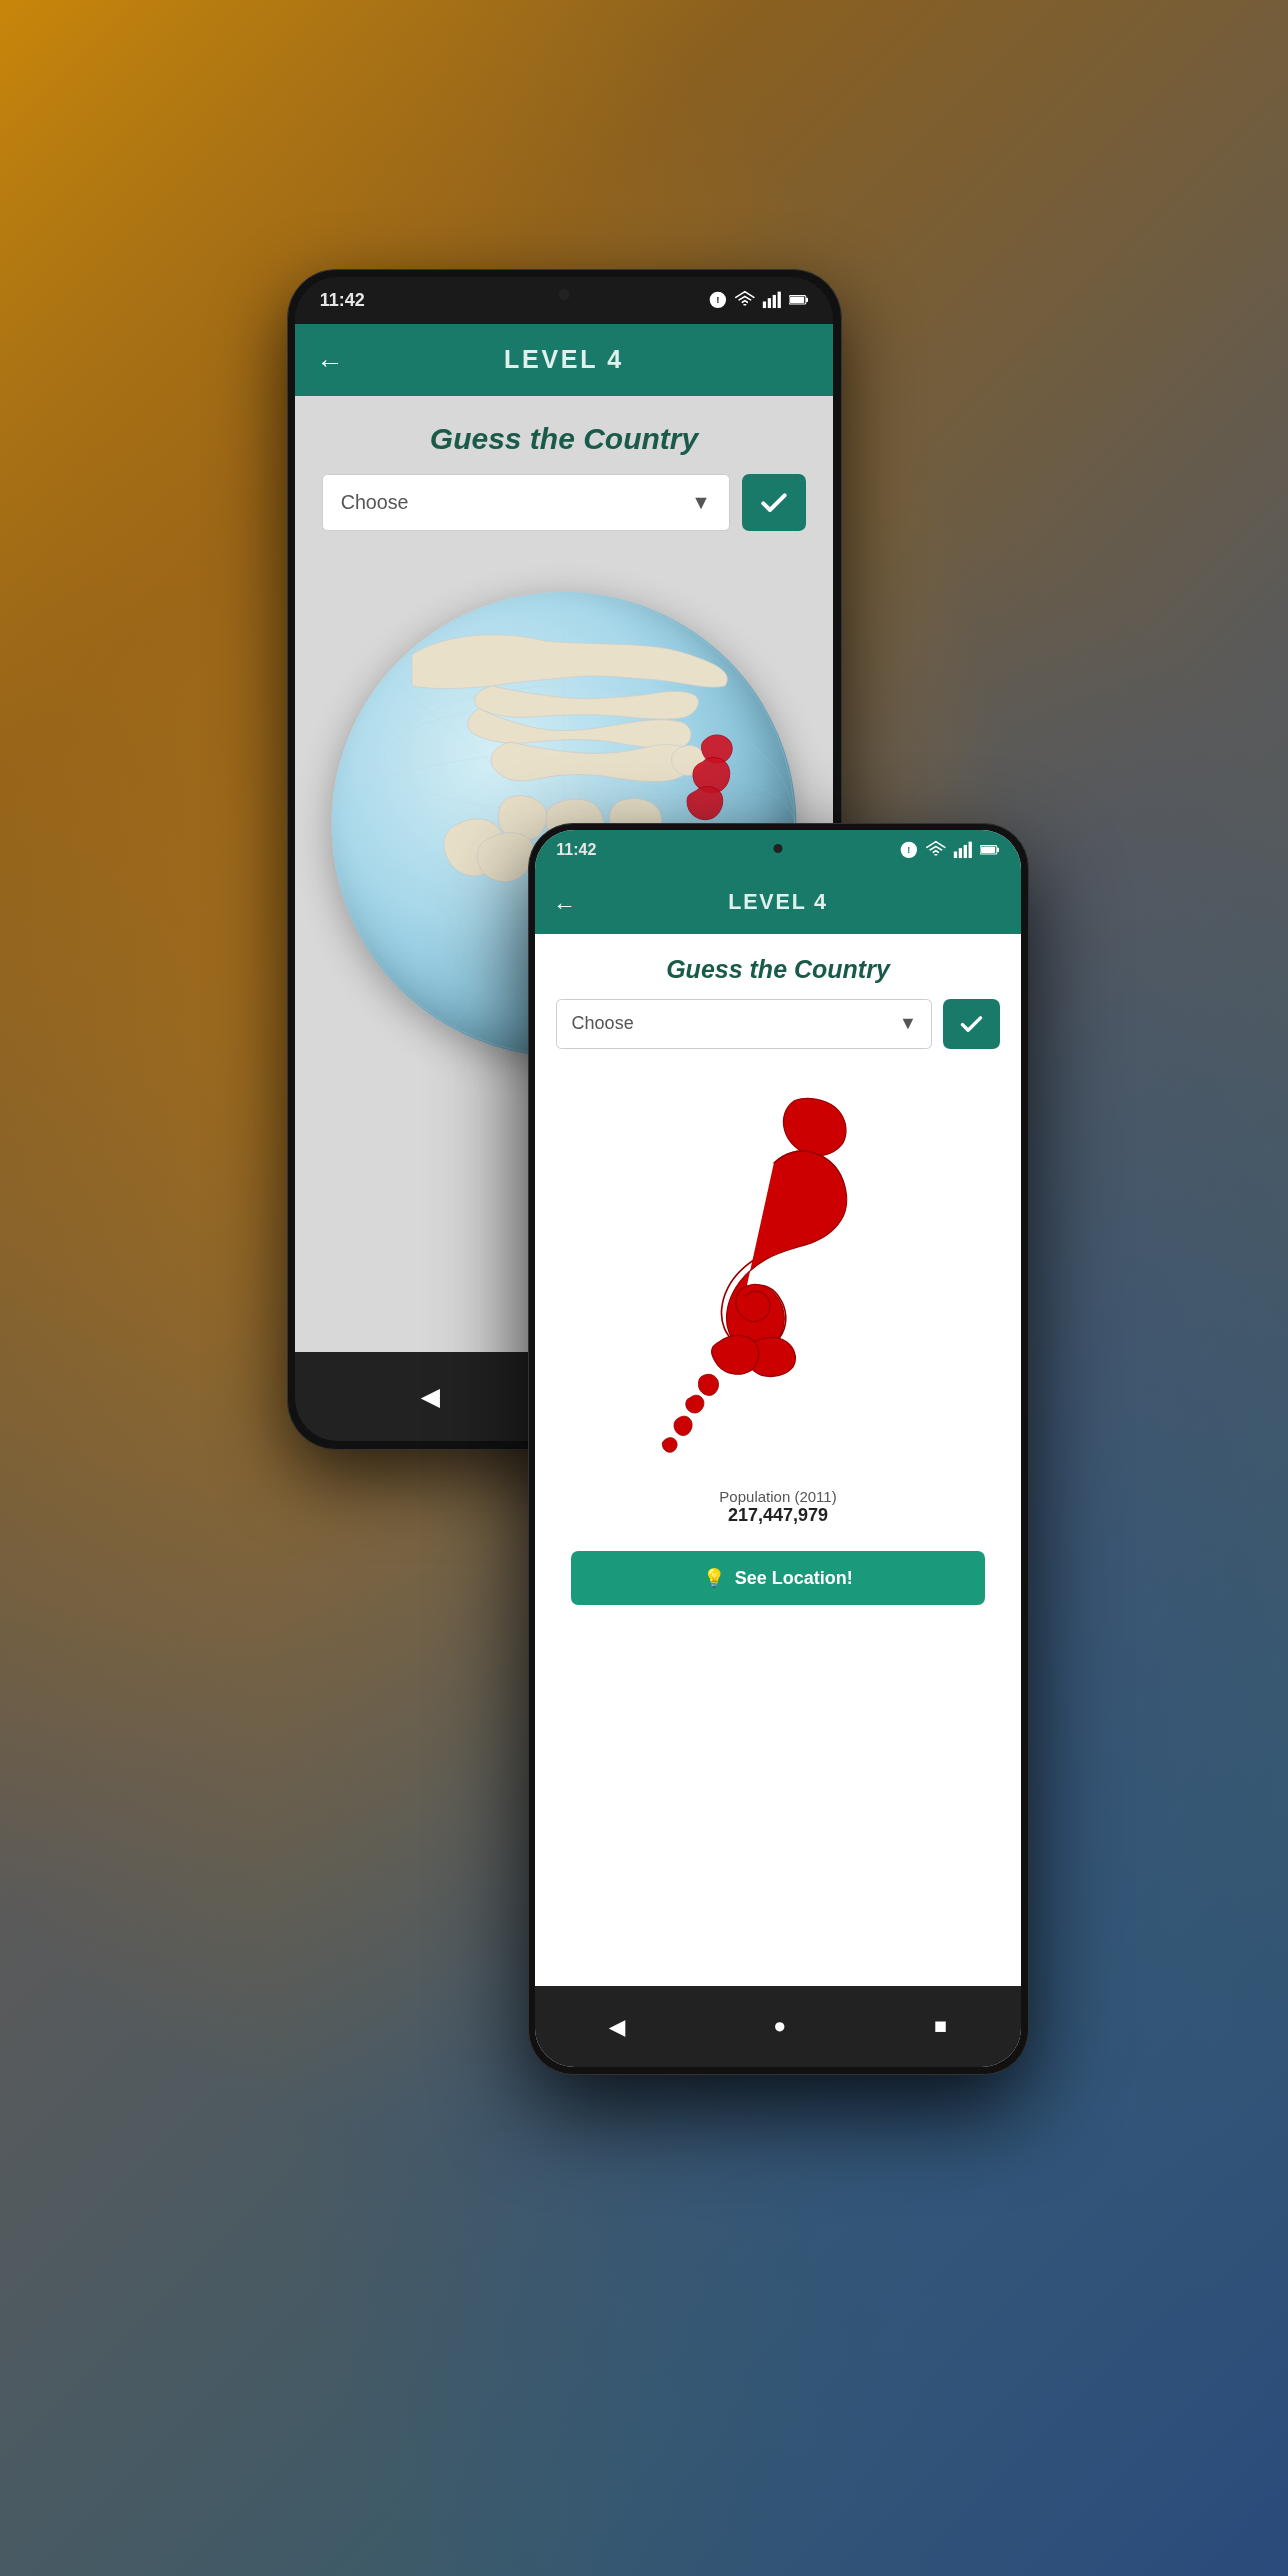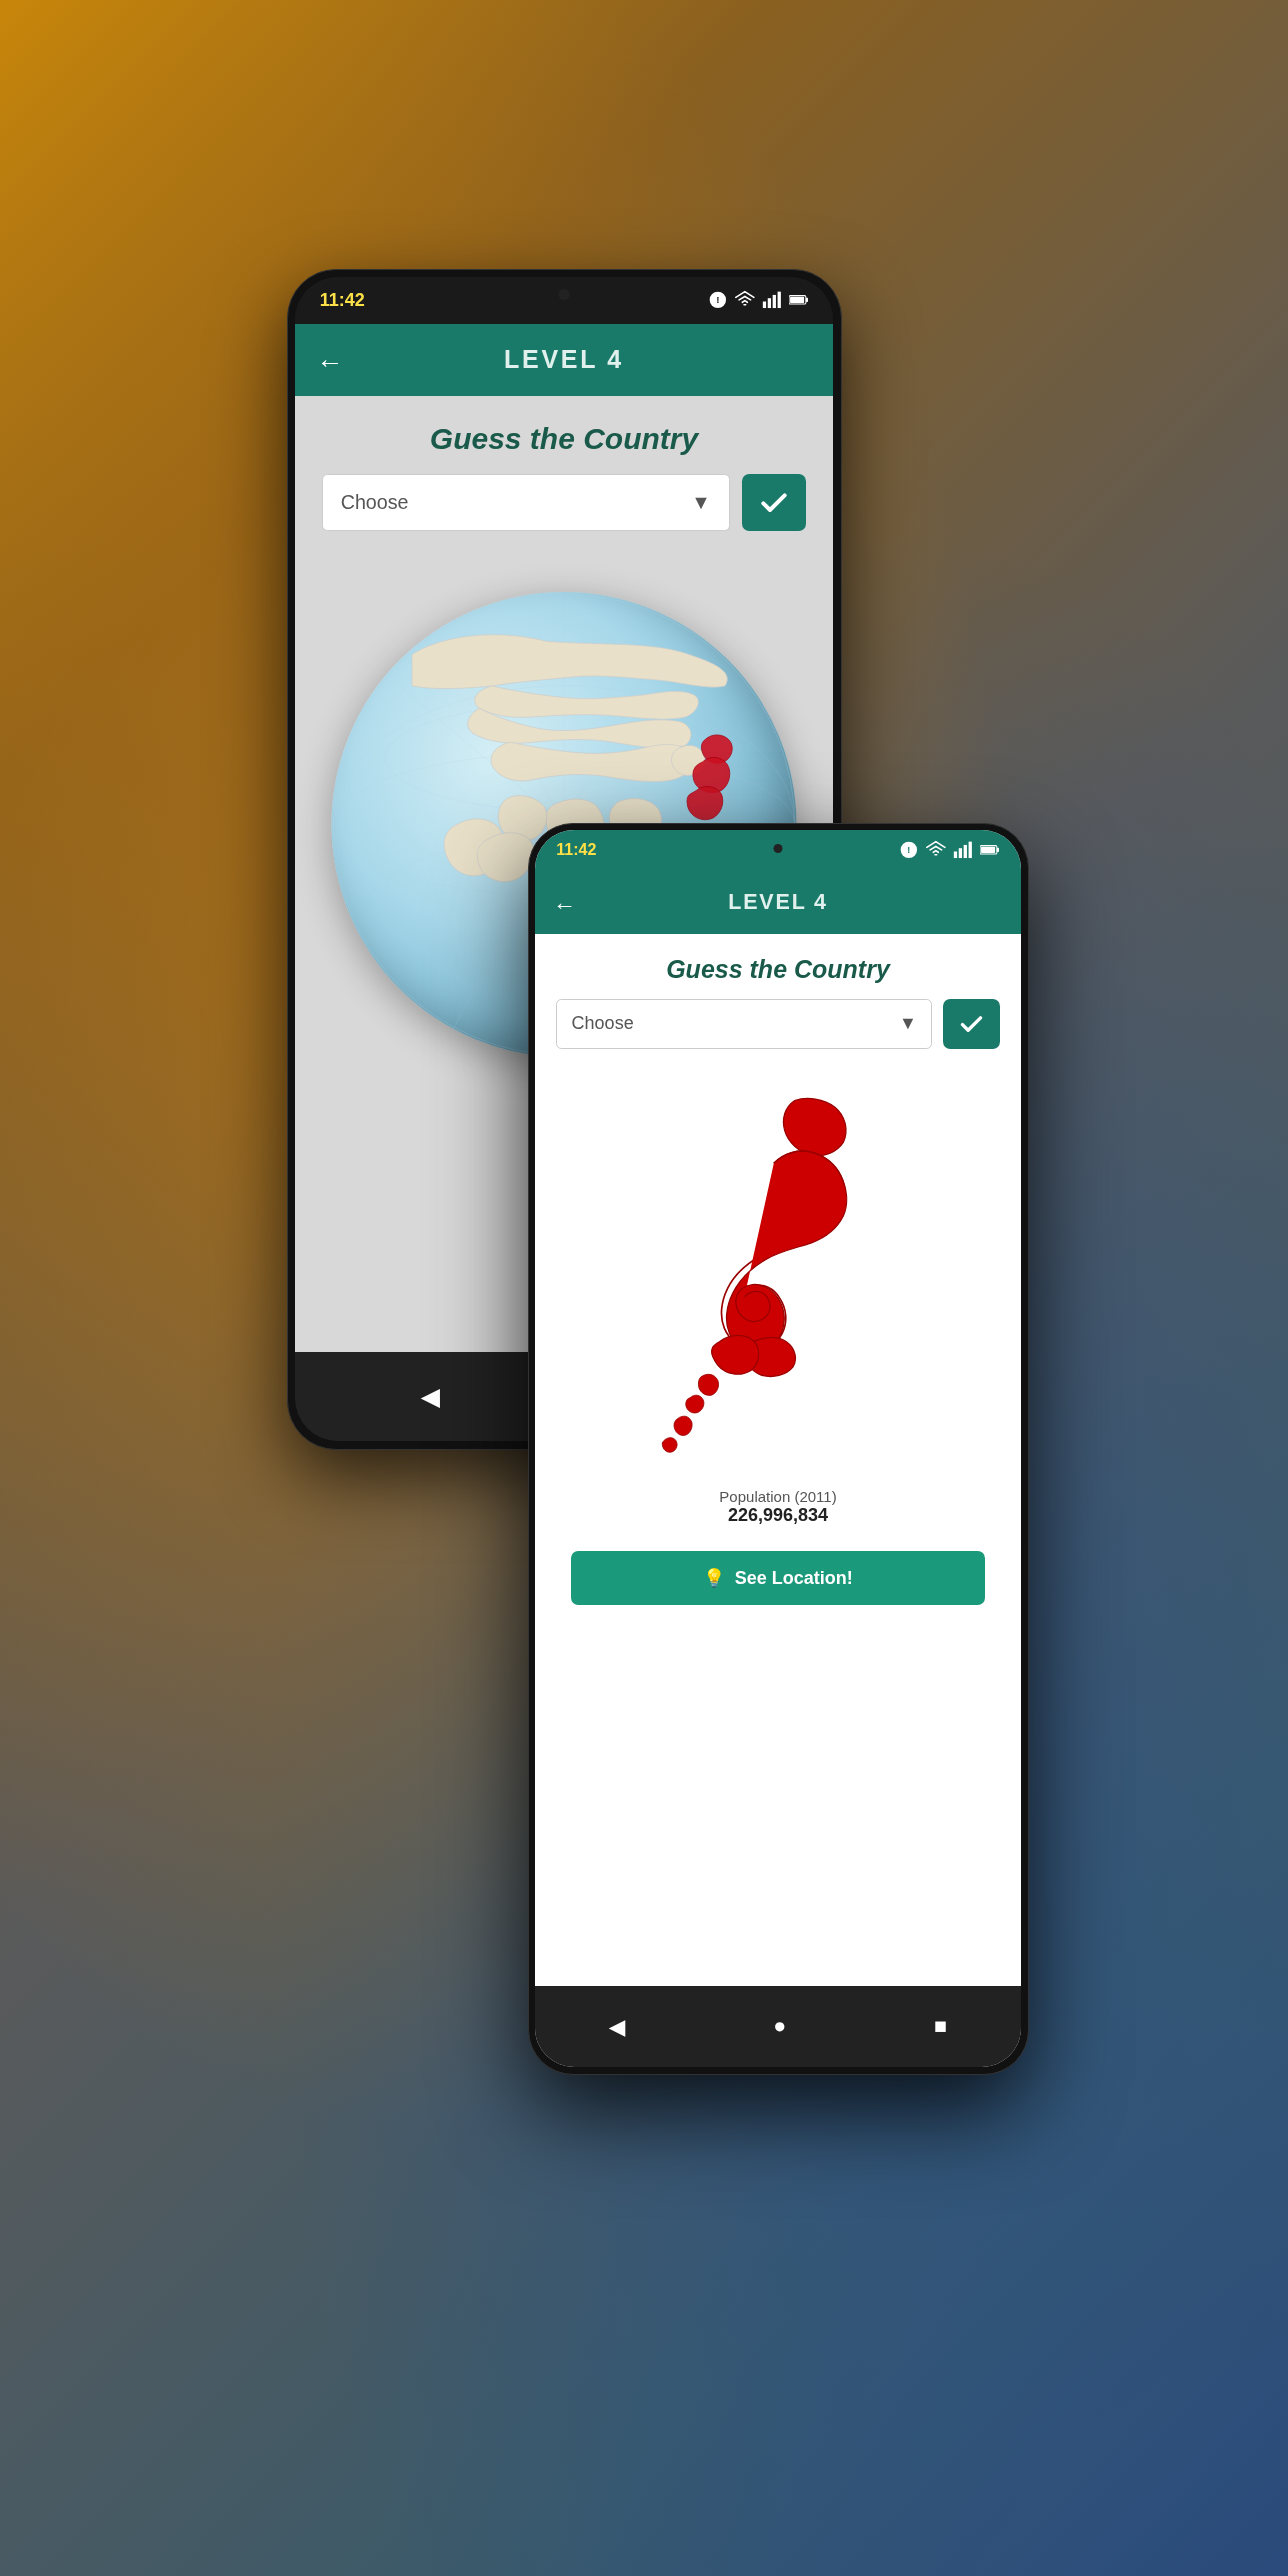--- a/index.html
+++ b/index.html
@@ -80,21 +80,21 @@
       height: 47px;
       background: #1a1a1a;
       display: flex;
       align-items: center;
       justify-content: space-between;
       padding: 0 25px;
       z-index: 5;
     }
 
     .status-time {
-      color: #fde047;
+      color: #e5e5e5;
       font-size: 18px;
       font-weight: bold;
     }
 
     .status-icons {
       display: flex;
       align-items: center;
       gap: 7.2px;
     }
 
@@ -637,21 +637,21 @@
             <path d="M 68 350 C 75 345, 84 346, 88 354 C 91 361, 87 370, 80 372 C 72 373, 65 367, 65 359 C 65 354, 66 352, 68 350 Z" fill="#cc0000" stroke="#990000" stroke-width="1"></path>
             <path d="M 55 375 C 60 370, 68 371, 71 378 C 73 384, 69 392, 62 393 C 55 394, 49 388, 50 381 C 51 377, 52 376, 55 375 Z" fill="#cc0000" stroke="#990000" stroke-width="1"></path>
             <path d="M 40 400 C 46 395, 54 396, 57 404 C 59 411, 54 420, 47 420 C 40 420, 35 413, 36 406 C 37 403, 38 401, 40 400 Z" fill="#cc0000" stroke="#990000" stroke-width="1"></path>
 
             <path d="M 25 425 C 30 421, 37 422, 39 428 C 41 433, 37 440, 31 440 C 25 440, 21 434, 22 428 Z" fill="#cc0000" stroke="#990000" stroke-width="1"></path>
           </svg>
         </div>
 
         <div class="population-section">
           <div class="pop-label">Population (2011)</div>
-          <div class="pop-value">226,996,834</div>
+          <div class="pop-value">217,447,979</div>
         </div>
 
         <div class="see-location-btn">
           <span>💡</span>
           <span>See Location!</span>
         </div>
       </div>
 
       <div class="phone2-bottom">
         <span class="nav-btn2">◀</span>

